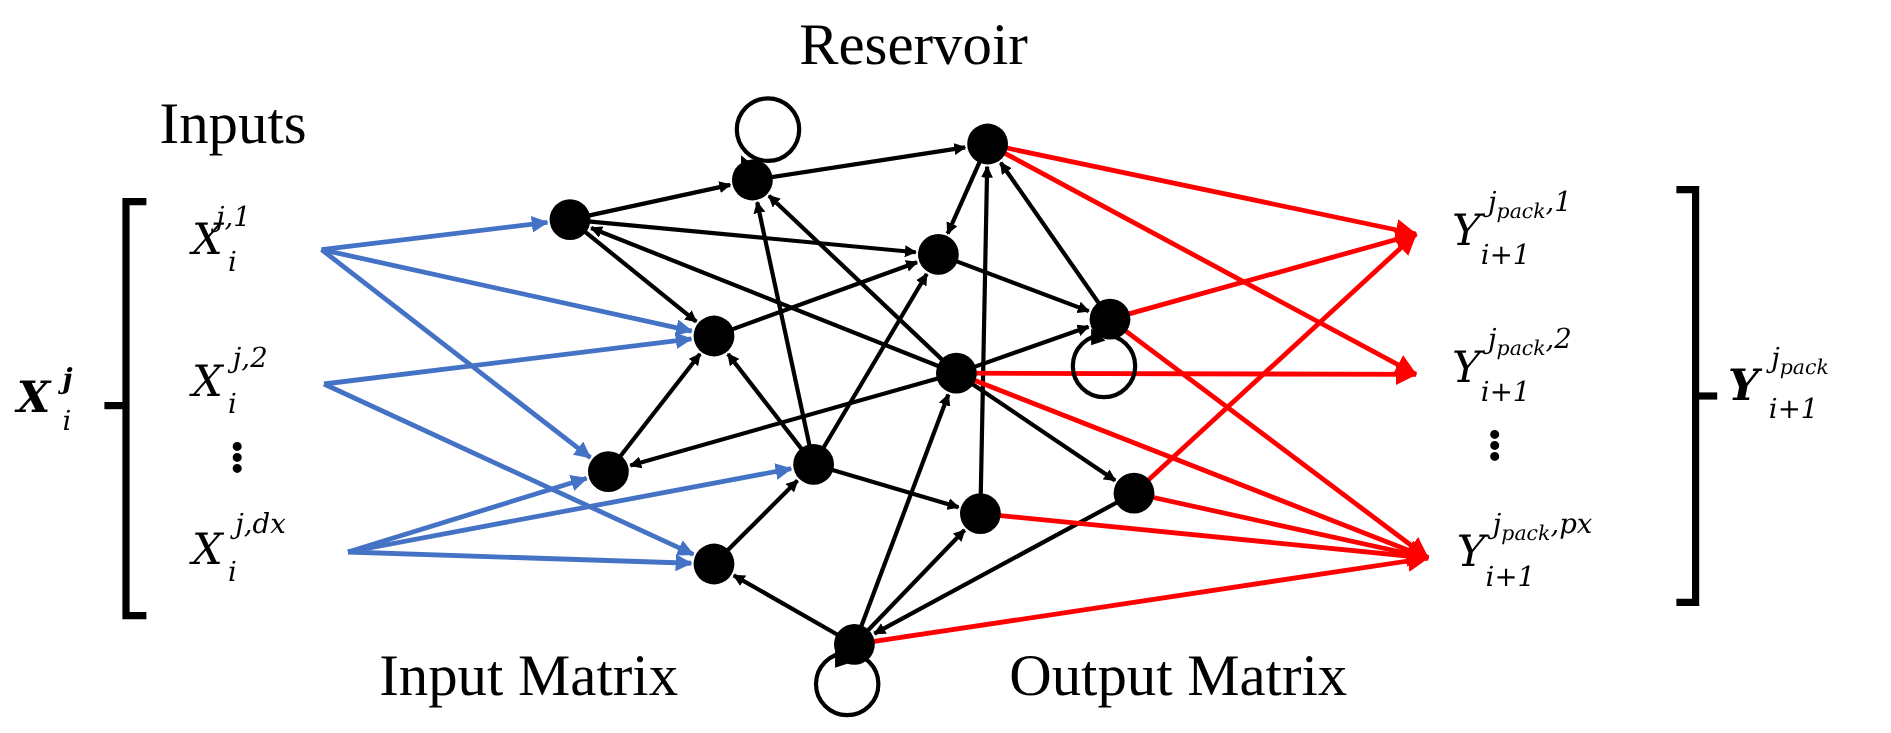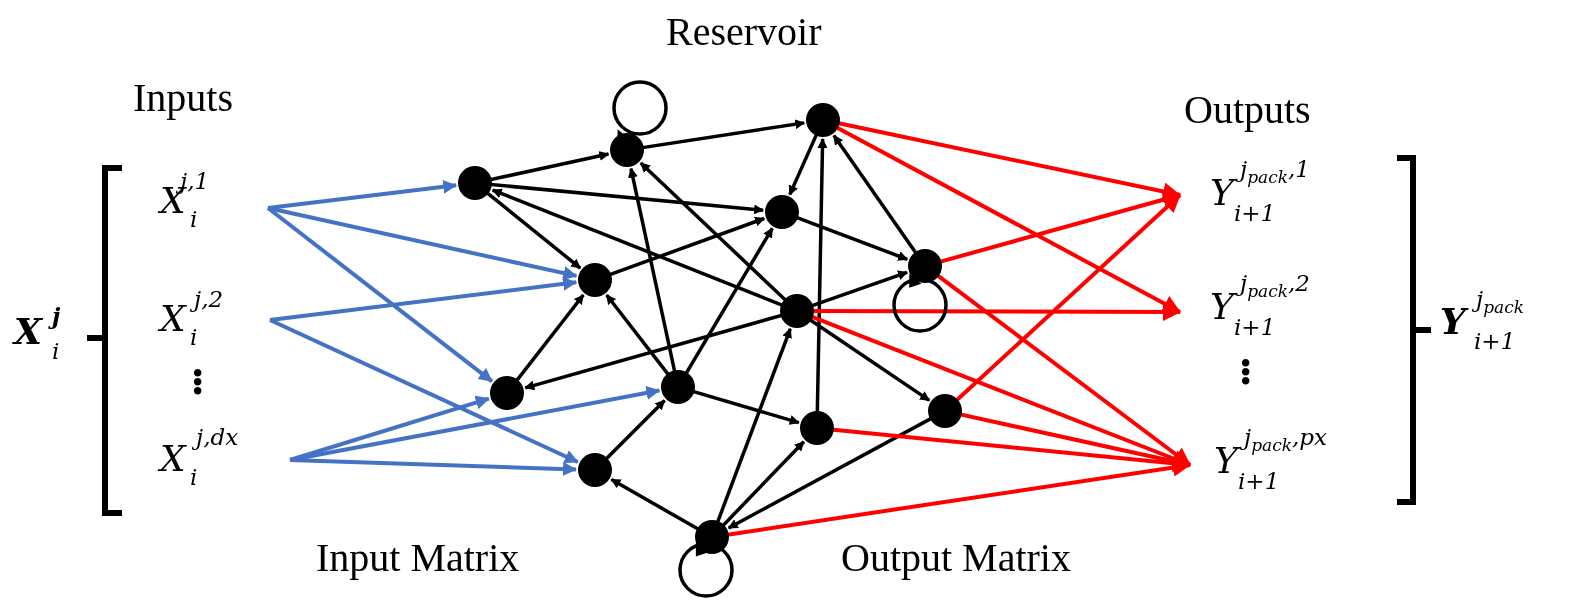--- a/index.html
+++ b/index.html
@@ -1,19 +1,19 @@
 <!DOCTYPE html>
 <html><head>
 <meta charset="utf-8">
 <style>
   html, body { margin: 0; padding: 0; background: #ffffff; }
   #canvas { position: relative; width: 1576px; height: 611px; overflow: hidden; background: #fff; }
   svg#net { position: absolute; left: 0; top: 0; }
   .lbl { position: absolute; font-family: "Liberation Serif", serif; color: #000; white-space: nowrap; }
-  .title { font-size: 40px; }
+  .title { font-size: 49px; }
   .math { font-family: "DejaVu Serif", serif; font-style: italic; position: absolute; white-space: nowrap; }
   .math .base { font-size: 36px; }
   .math .sup { position: absolute; font-size: 23px; }
   .math .sub { position: absolute; font-size: 23px; }
   .bold { font-weight: bold; }
   .vdots { position: absolute; font-family: "DejaVu Serif", serif; font-size: 26px; line-height: 9px; text-align: center; width: 12px; }
 </style>
 </head>
 <body>
 
@@ -94,21 +94,20 @@
         <circle cx="678" cy="387" r="17" fill="#000000"></circle>
         <circle cx="817" cy="428" r="17" fill="#000000"></circle>
         <circle cx="945" cy="411" r="17" fill="#000000"></circle>
         <circle cx="595" cy="470" r="17" fill="#000000"></circle>
         <circle cx="712" cy="537" r="17" fill="#000000"></circle>
       </g>
   </svg>
 
   <div class="lbl title" style="left:666px; top:8px;">Reservoir</div>
   <div class="lbl title" style="left:133px; top:74px;text-align:center;">Inputs</div>
-  <div class="lbl title" style="left:1184px; top:86px;">Outputs</div>
   <div class="lbl title" style="left:316px; top:534px;">Input Matrix</div>
   <div class="lbl title" style="left:841px; top:534px;">Output Matrix</div>
 
   <svg style="position:absolute; left:60px; top:160px;" width="70" height="370">
     <path d="M62,8 L45,8 L45,353 L62,353" fill="none" stroke="#000" stroke-width="6"></path>
     <path d="M27,178 L45,178" fill="none" stroke="#000" stroke-width="6"></path>
   </svg>
 
   <svg style="position:absolute; left:1395px; top:150px;" width="40" height="370">
     <path d="M2,8 L18,8 L18,352 L2,352" fill="none" stroke="#000" stroke-width="6"></path>

